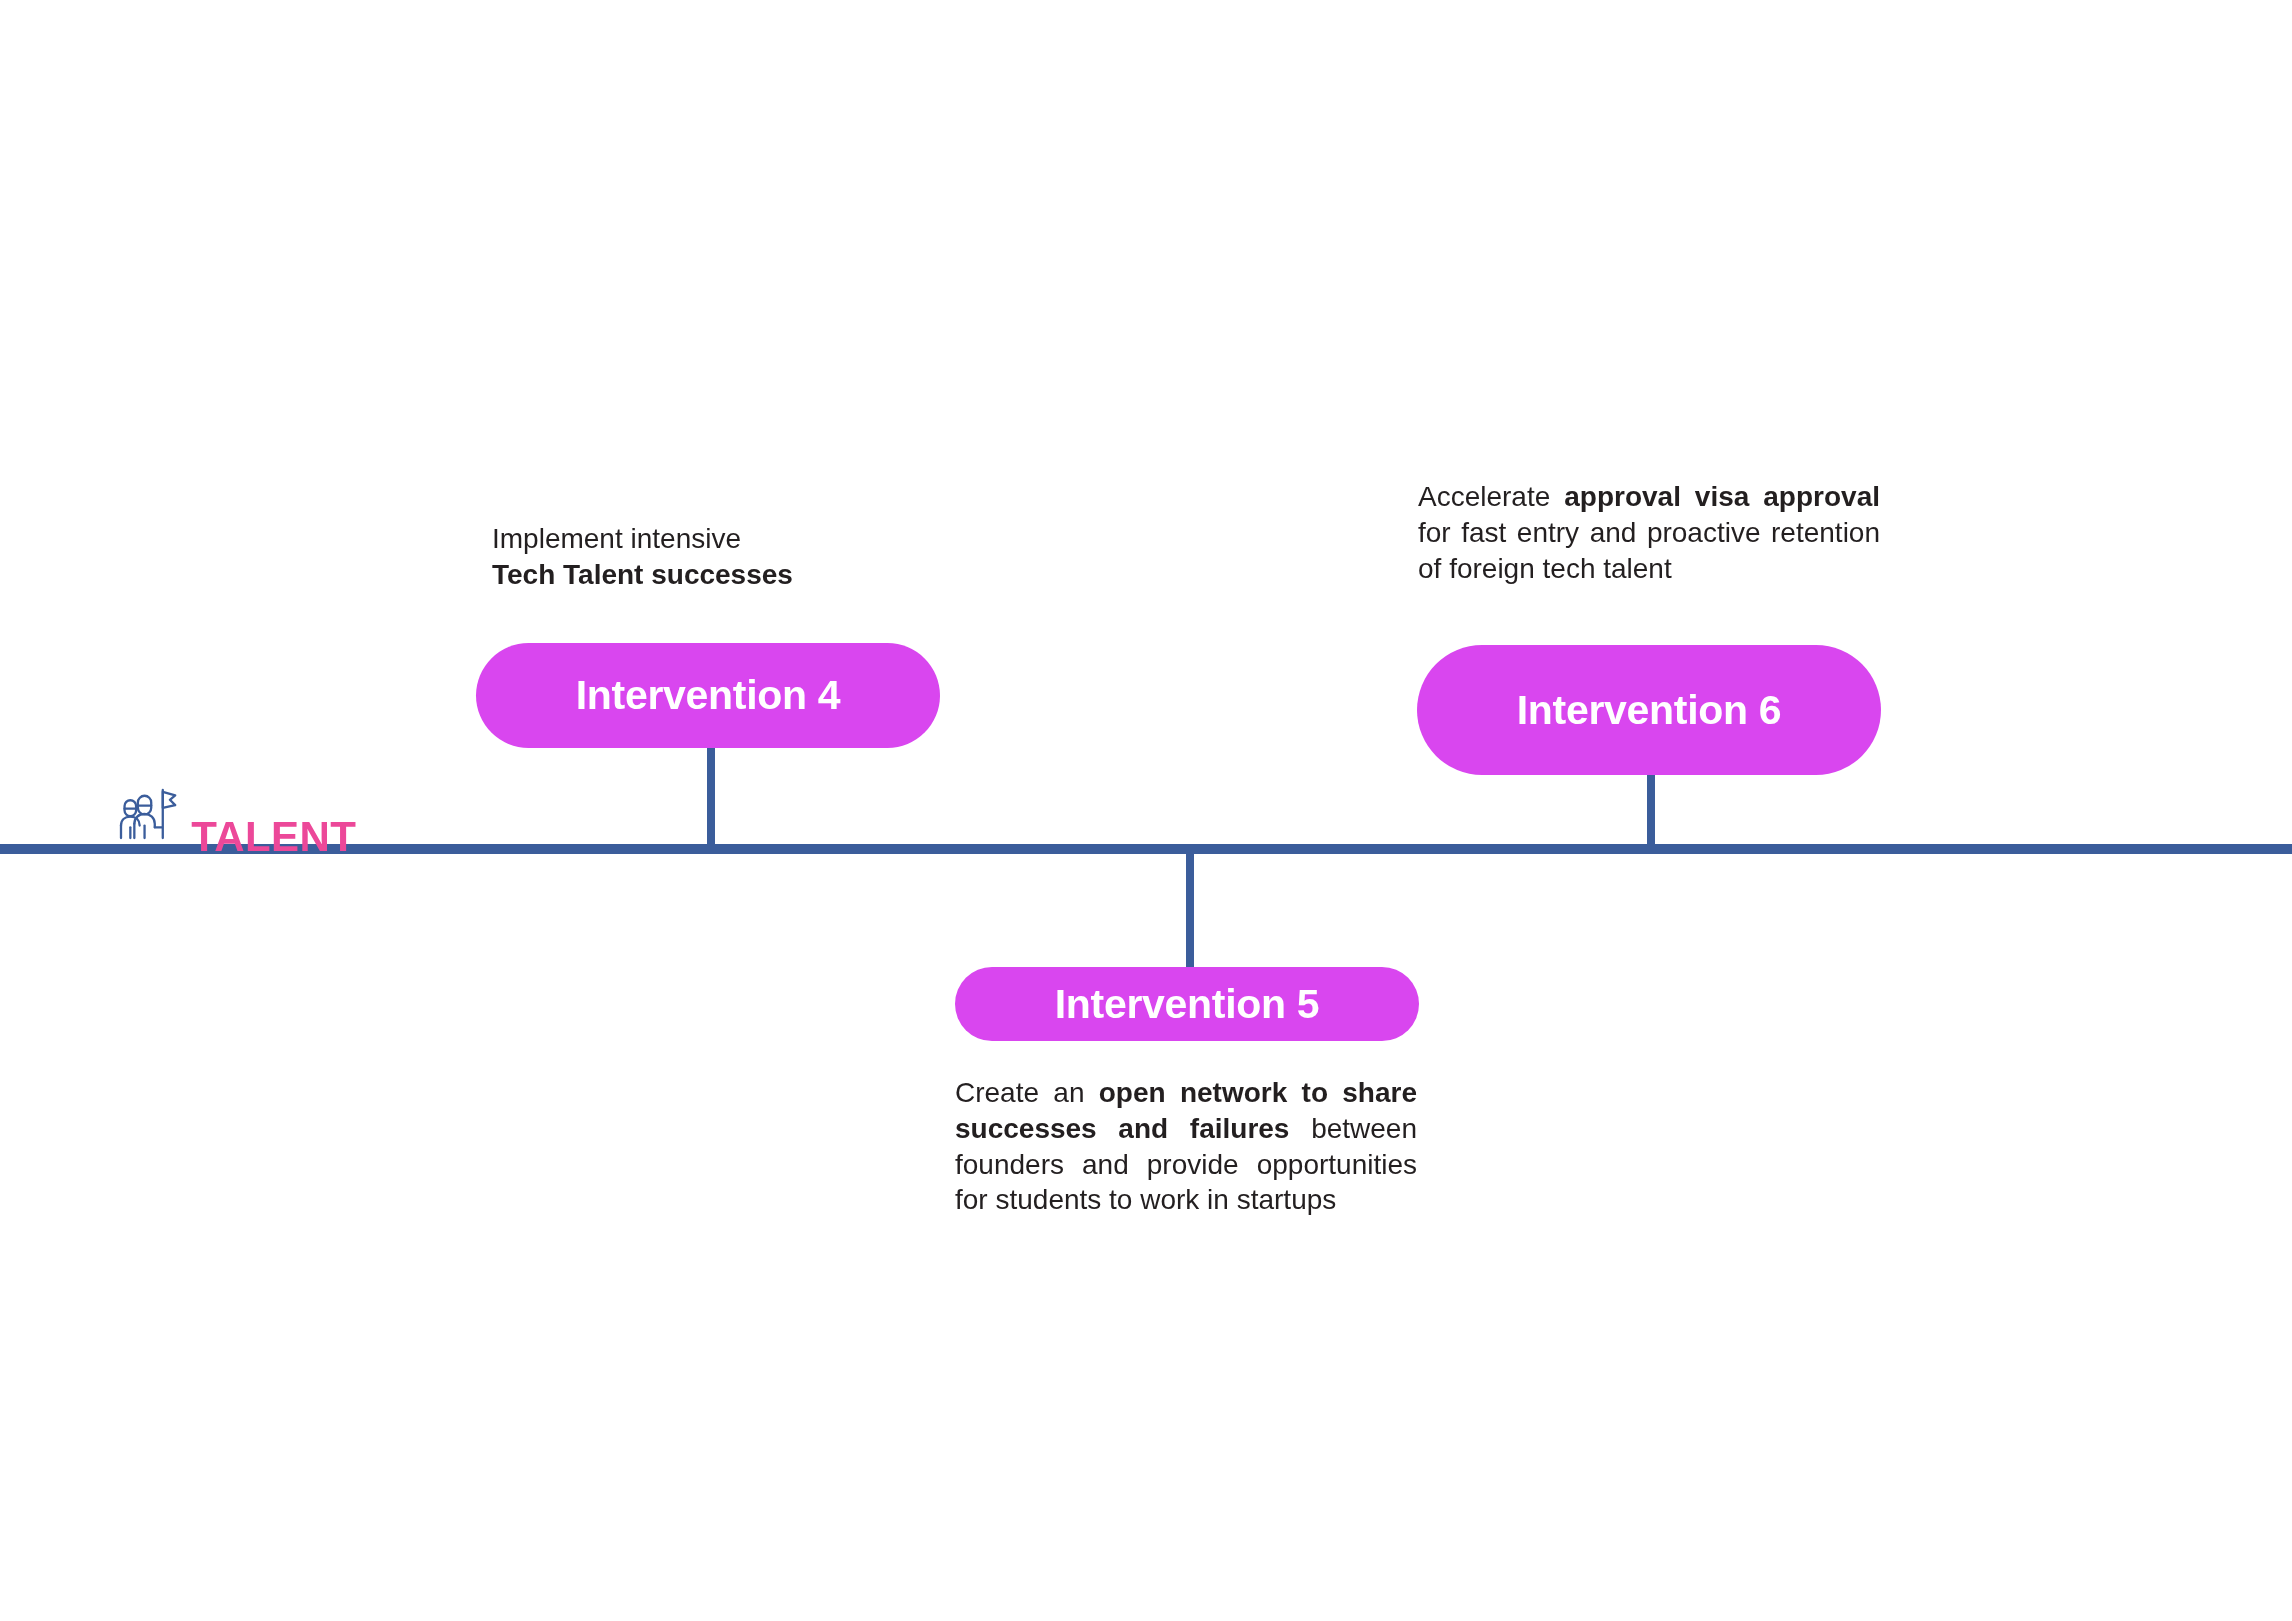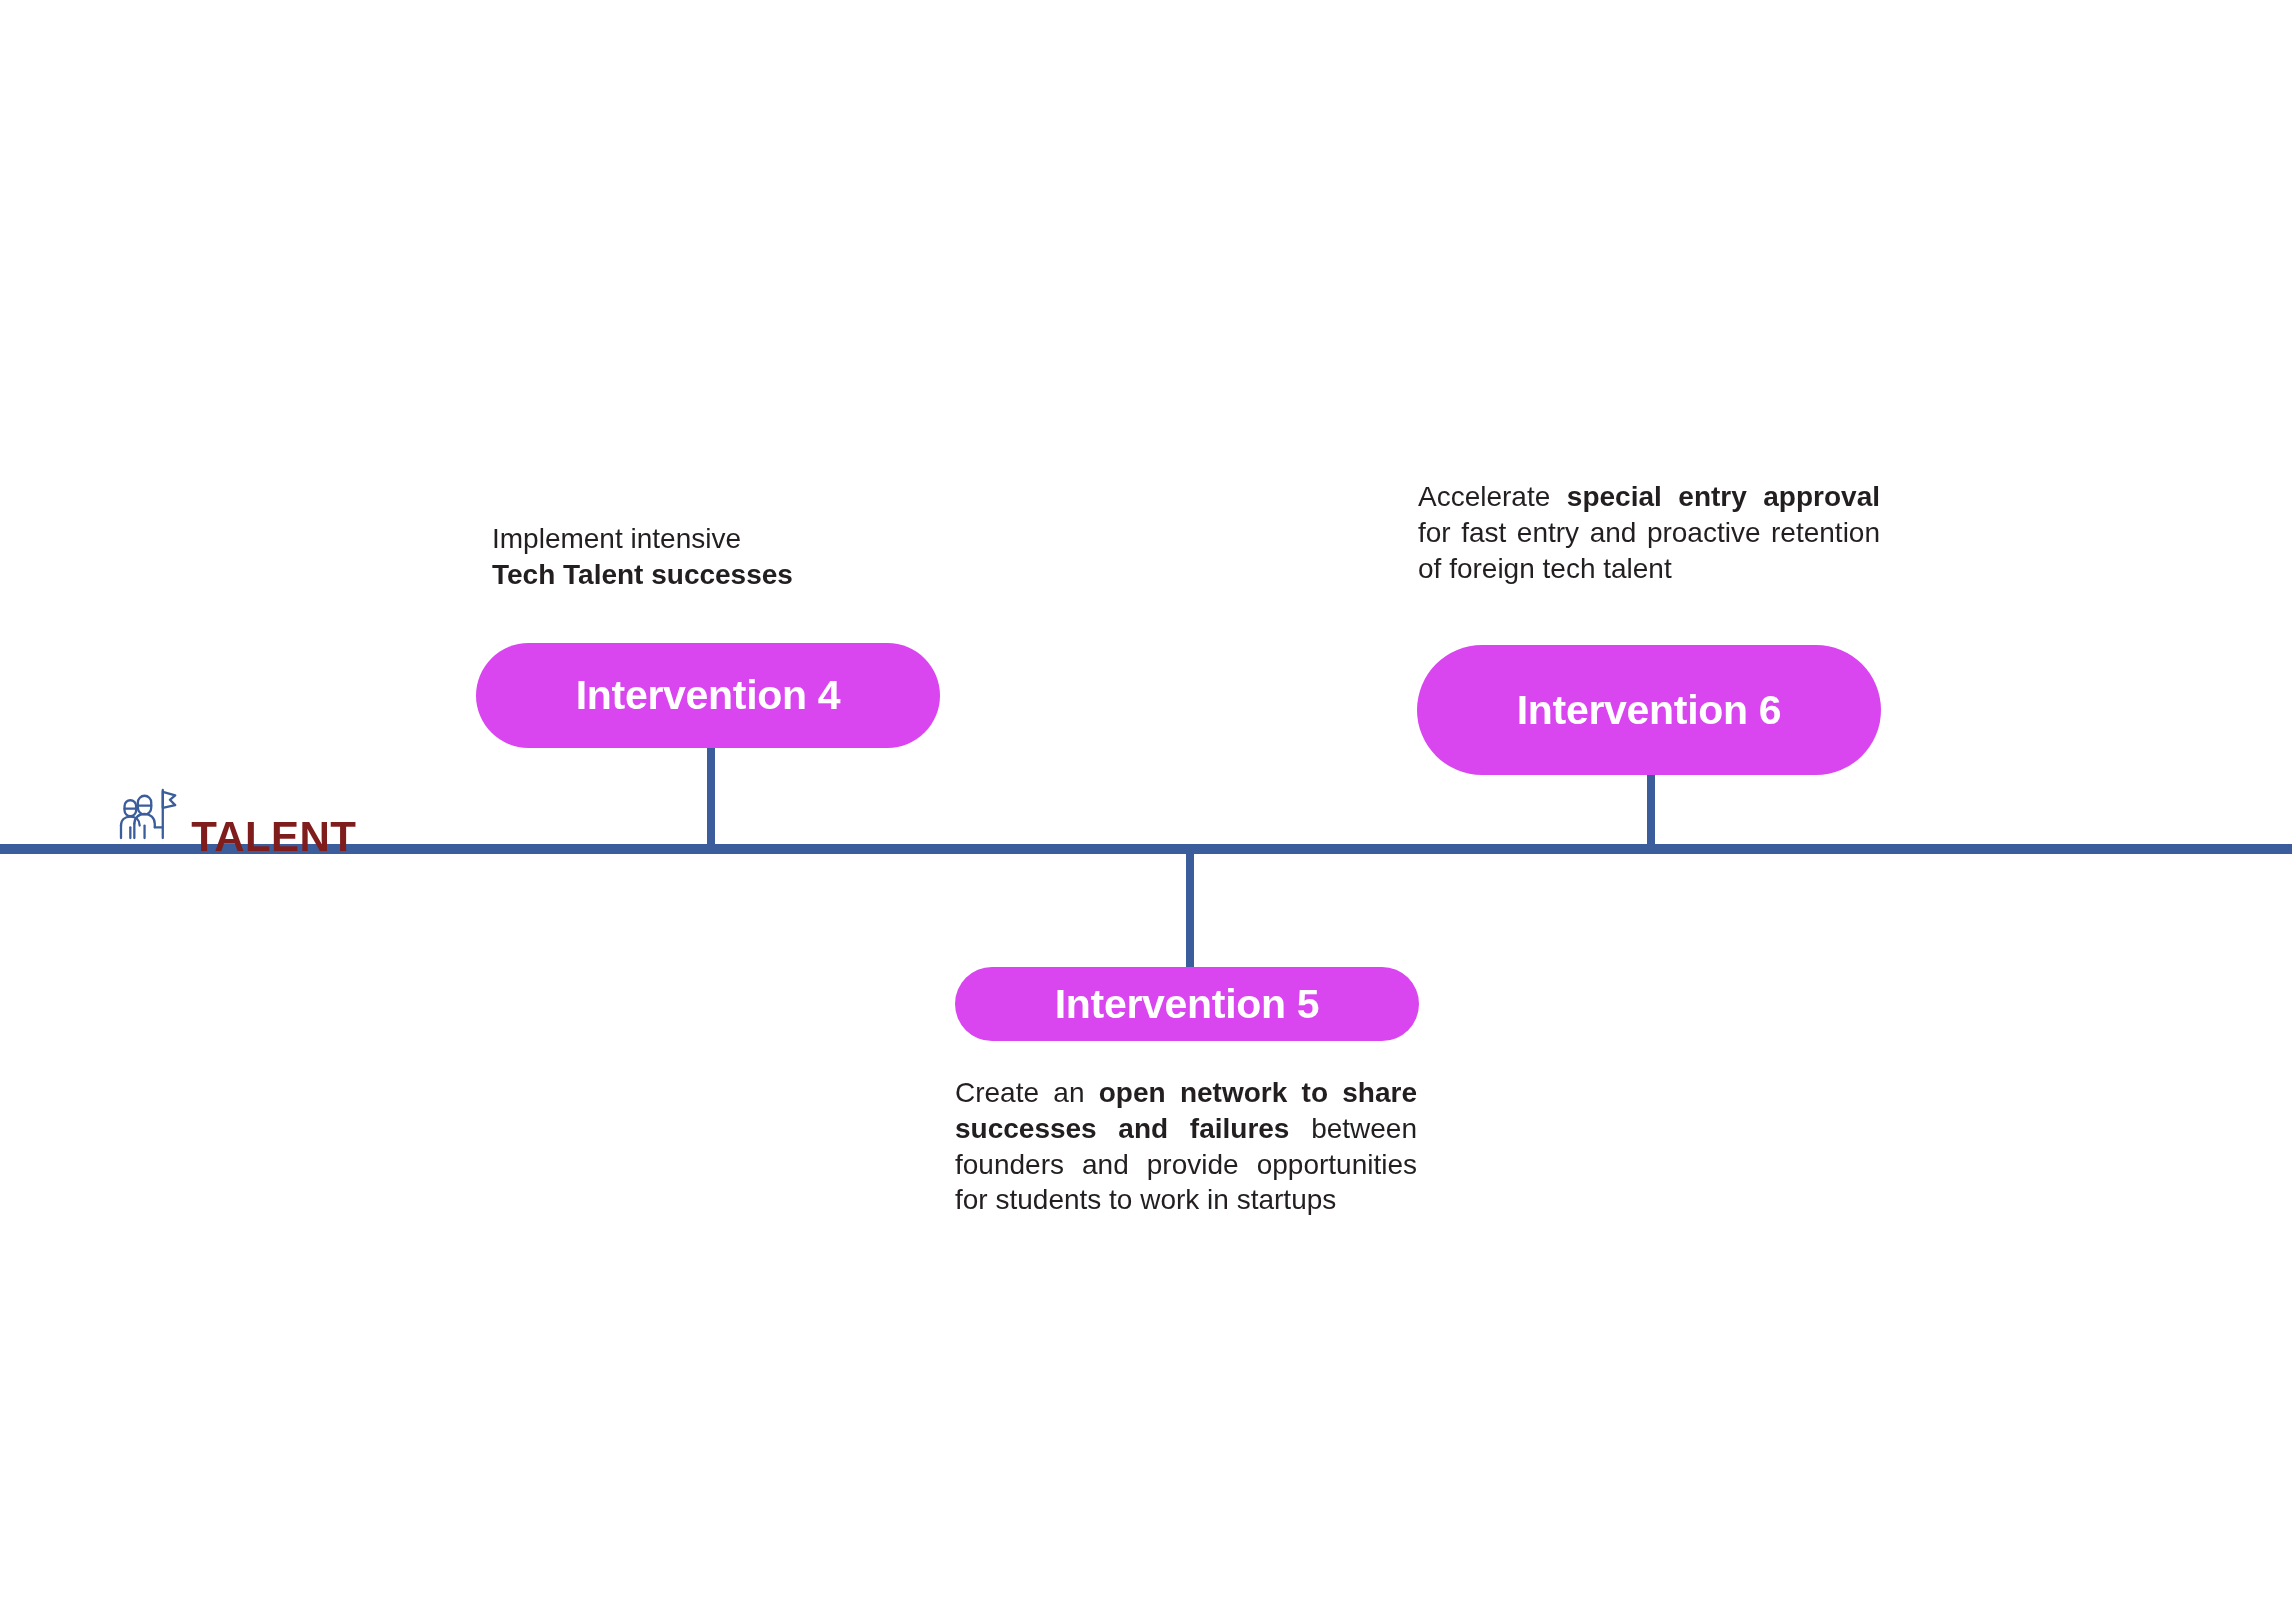--- a/index.html
+++ b/index.html
@@ -107,21 +107,21 @@
     display: flex;
     align-items: center;
     gap: 14.3px;
   }
   .pillar-icon {
     width: 64px;
     height: 56px;
     display: block;
   }
   .pillar-text {
-    color: #7f1d1d;
+    color: #ec4899;
     font-size: 42px;
     font-weight: bold;
     letter-spacing: 0.4px;
     line-height: 1;
     padding-bottom: 1.8px;
     margin-top: 48px;
   }
 </style>
 </head>
 <body>
@@ -163,21 +163,21 @@
   </div>
 
   <div class="desc desc-4">
     Implement intensive<br><b>Tech Talent successes</b>
   </div>
   <div class="pill pill-4">
     <span>Intervention 4</span>
   </div>
 
   <div class="desc desc-6">
-    Accelerate <b>special entry approval</b> for fast entry and proactive retention of foreign tech talent
+    Accelerate <b>approval visa approval</b> for fast entry and proactive retention of foreign tech talent
   </div>
   <div class="pill pill-6">
     <span>Intervention 6</span>
   </div>
 
   <div class="pill pill-5">
     <span>Intervention 5</span>
   </div>
   <div class="desc desc-5">
     Create an <b>open network to share successes and failures</b> between founders and provide opportunities for students to work in startups

